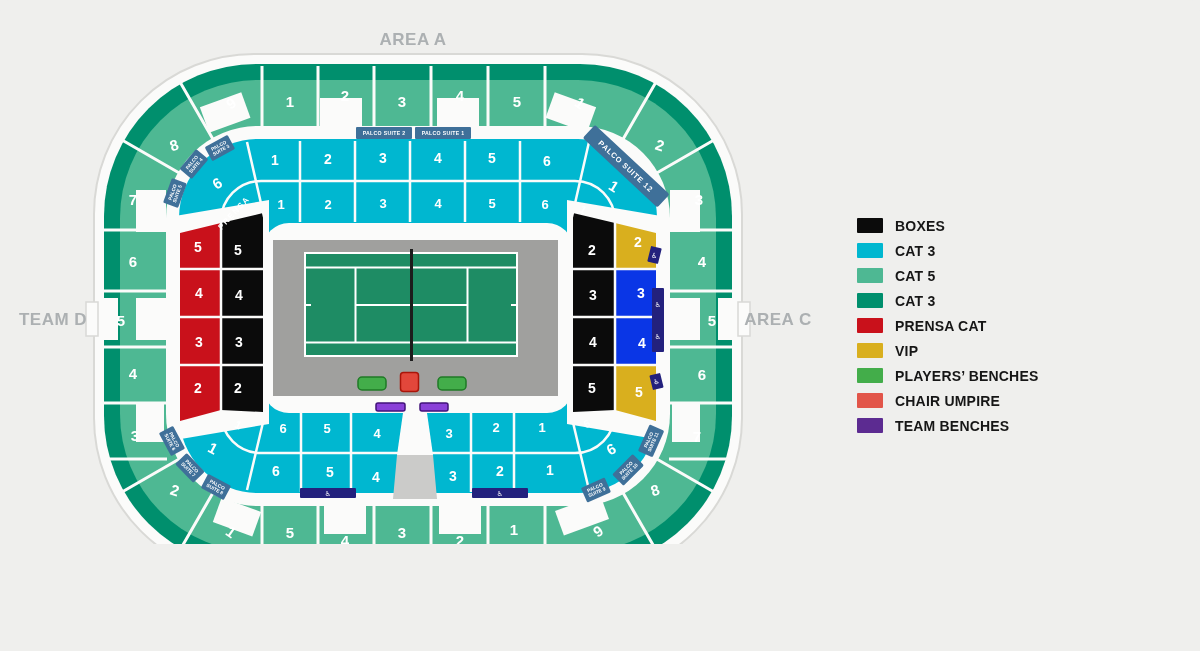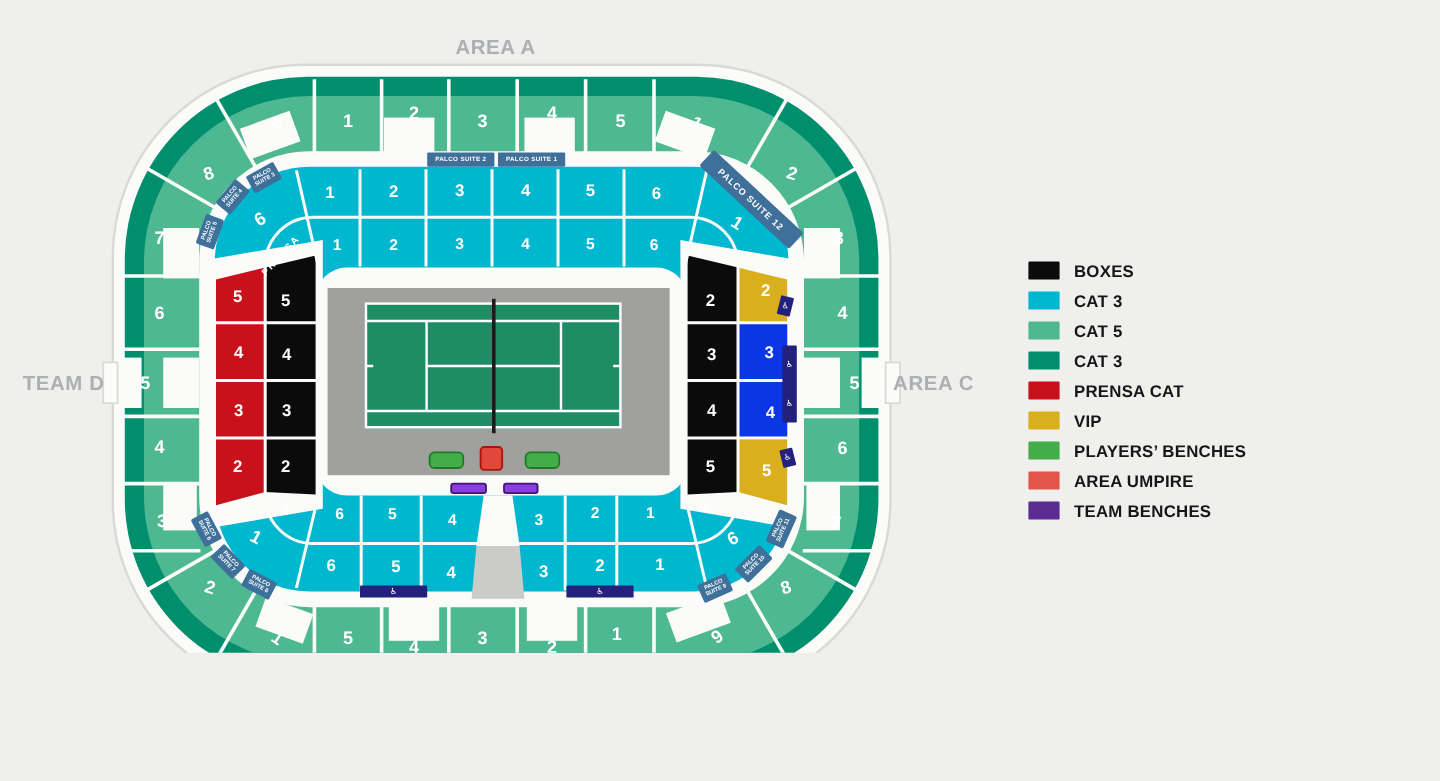--- a/index.html
+++ b/index.html
@@ -287,21 +287,21 @@
           <span class="legend-label">VIP</span>
         </div>
       </div>
       <div class="legend-group">
         <div class="legend-row">
           <div class="legend-swatch" style="background: rgb(67, 173, 74);"></div>
           <span class="legend-label">PLAYERS’ BENCHES</span>
         </div>
         <div class="legend-row">
           <div class="legend-swatch" style="background: rgb(226, 85, 73);"></div>
-          <span class="legend-label">AREA UMPIRE</span>
+          <span class="legend-label">CHAIR UMPIRE</span>
         </div>
         <div class="legend-row">
           <div class="legend-swatch" style="background: rgb(92, 43, 145);"></div>
           <span class="legend-label">TEAM BENCHES</span>
         </div>
       </div>
     </div>
 </div>
 
 </body></html>

